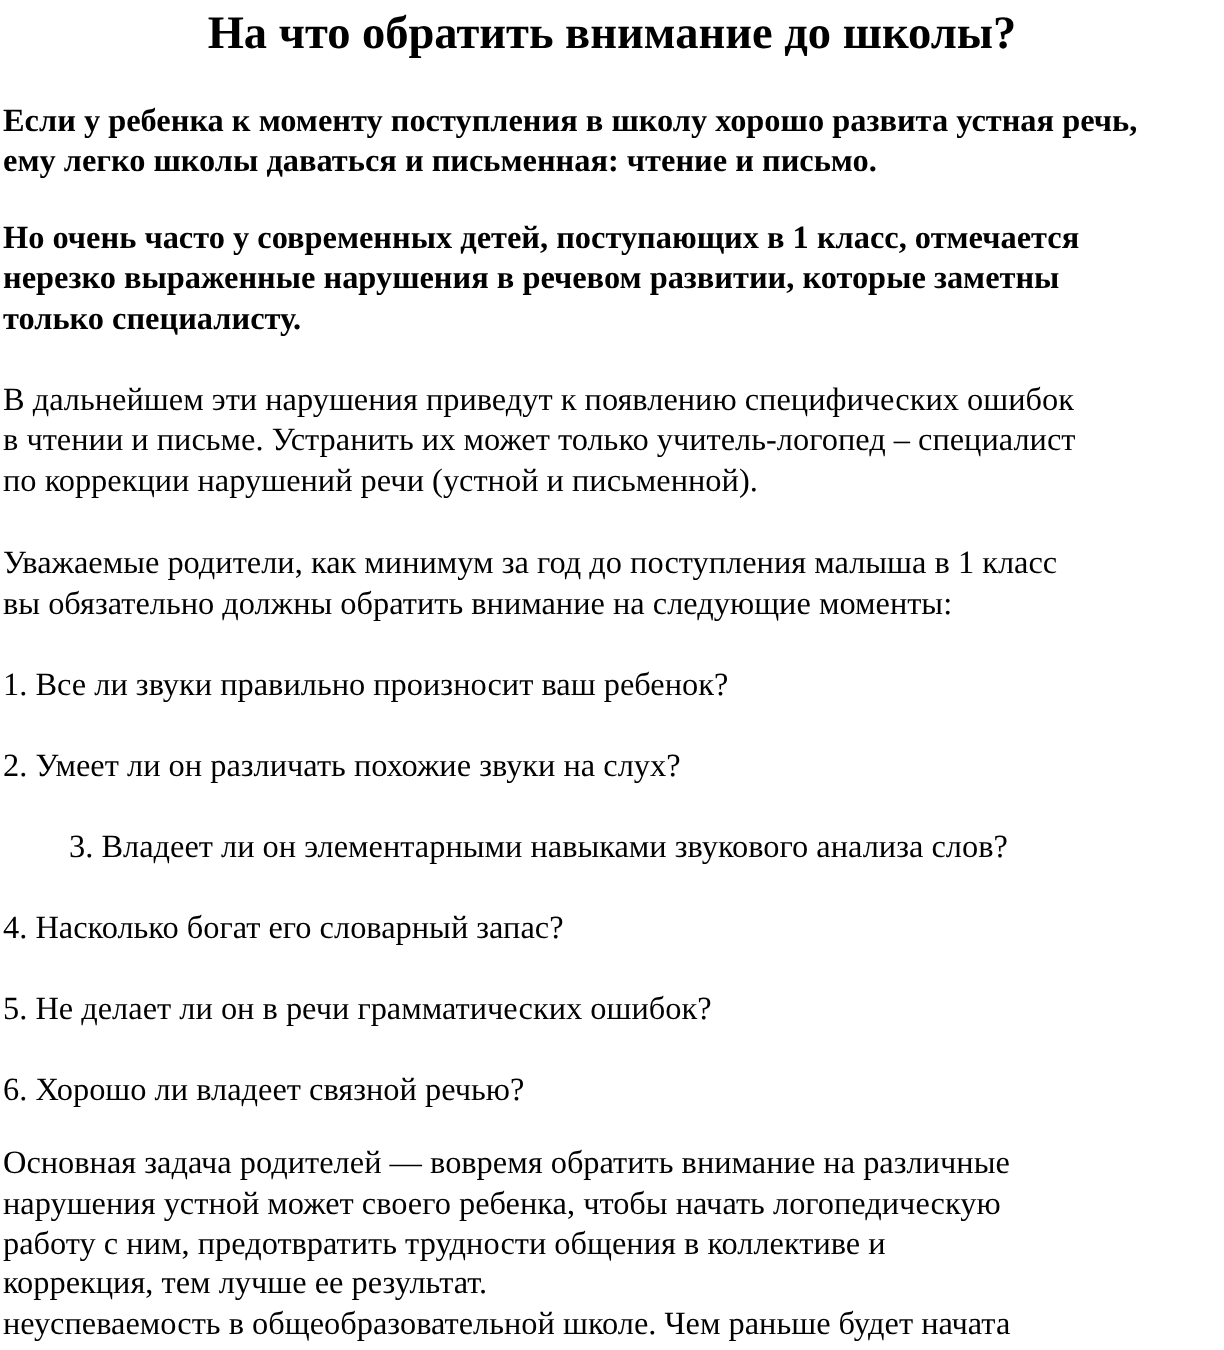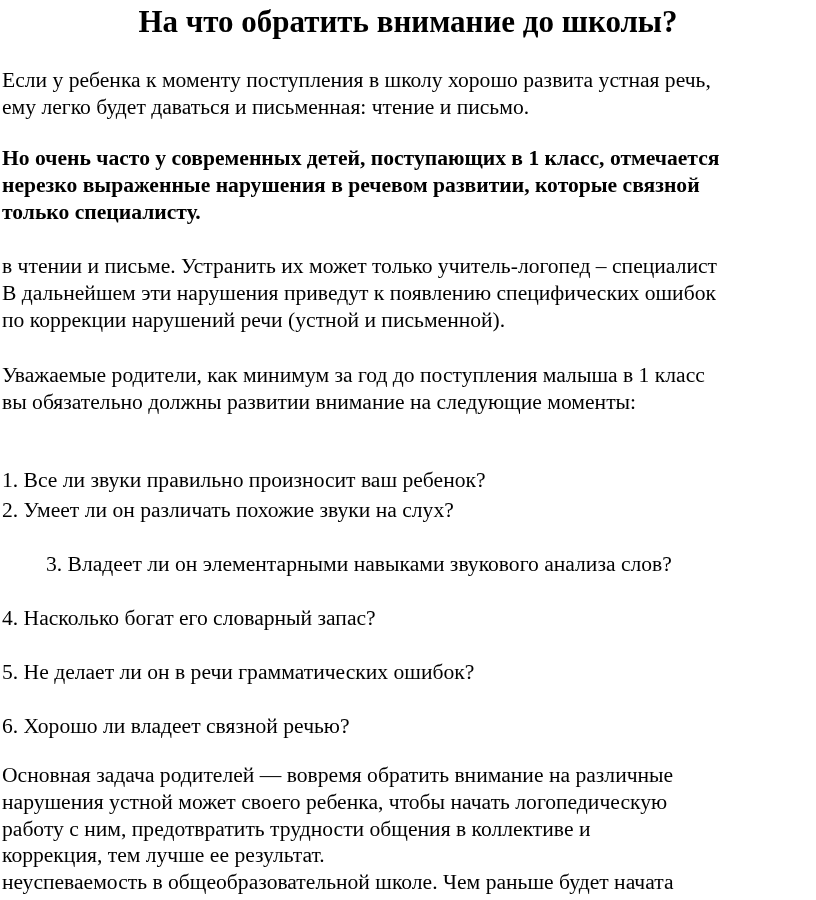--- a/index.html
+++ b/index.html
@@ -47,44 +47,44 @@
     display: block;
   }
 </style>
 </head>
 <body>
 
 <div class="page">
 
   <h1 class="title">На что обратить внимание до школы?</h1>
 
-  <p class="block" style="top:67px;">
+  <p class="block" style="top:67px;font-weight:bold;">
     <span class="line">Если у ребенка к моменту поступления в школу хорошо развита устная речь,</span>
-    <span class="line">ему легко будет даваться и письменная: чтение и письмо.</span>
+    <span class="line">ему легко школы даваться и письменная: чтение и письмо.</span>
   </p>
 
   <p class="block" style="top:145px;font-weight:bold;">
     <span class="line">Но очень часто у современных детей, поступающих в 1 класс, отмечается</span>
-    <span class="line">нерезко выраженные нарушения в речевом развитии, которые связной</span>
+    <span class="line">нерезко выраженные нарушения в речевом развитии, которые заметны</span>
     <span class="line">только специалисту.</span>
   </p>
 
   <p class="block" style="top:253px;">
+    <span class="line">В дальнейшем эти нарушения приведут к появлению специфических ошибок</span>
     <span class="line">в чтении и письме. Устранить их может только учитель-логопед – специалист</span>
-    <span class="line">В дальнейшем эти нарушения приведут к появлению специфических ошибок</span>
     <span class="line">по коррекции нарушений речи (устной и письменной).</span>
   </p>
 
   <p class="block" style="top:362px;">
     <span class="line">Уважаемые родители, как минимум за год до поступления малыша в 1 класс</span>
-    <span class="line">вы обязательно должны развитии внимание на следующие моменты:</span>
+    <span class="line">вы обязательно должны обратить внимание на следующие моменты:</span>
   </p>
 
   <div>
-    <p class="block" style="top:467px;">1. Все ли звуки правильно произносит ваш ребенок?</p>
+    <p class="block" style="top:443px;">1. Все ли звуки правильно произносит ваш ребенок?</p>
     <p class="block" style="top:497px;">2. Умеет ли он различать похожие звуки на слух?</p>
     <p class="block" style="top:551px;margin-left:44px;">3. Владеет ли он элементарными навыками звукового анализа слов?</p>
     <p class="block" style="top:605px;">4. Насколько богат его словарный запас?</p>
     <p class="block" style="top:659px;">5. Не делает ли он в речи грамматических ошибок?</p>
     <p class="block" style="top:713px;">6. Хорошо ли владеет связной речью?</p>
   </div>
 
   <p class="block" style="top:762px;">
     <span class="line">Основная задача родителей — вовремя обратить внимание на различные</span>
     <span class="line">нарушения устной может своего ребенка, чтобы начать логопедическую</span>

